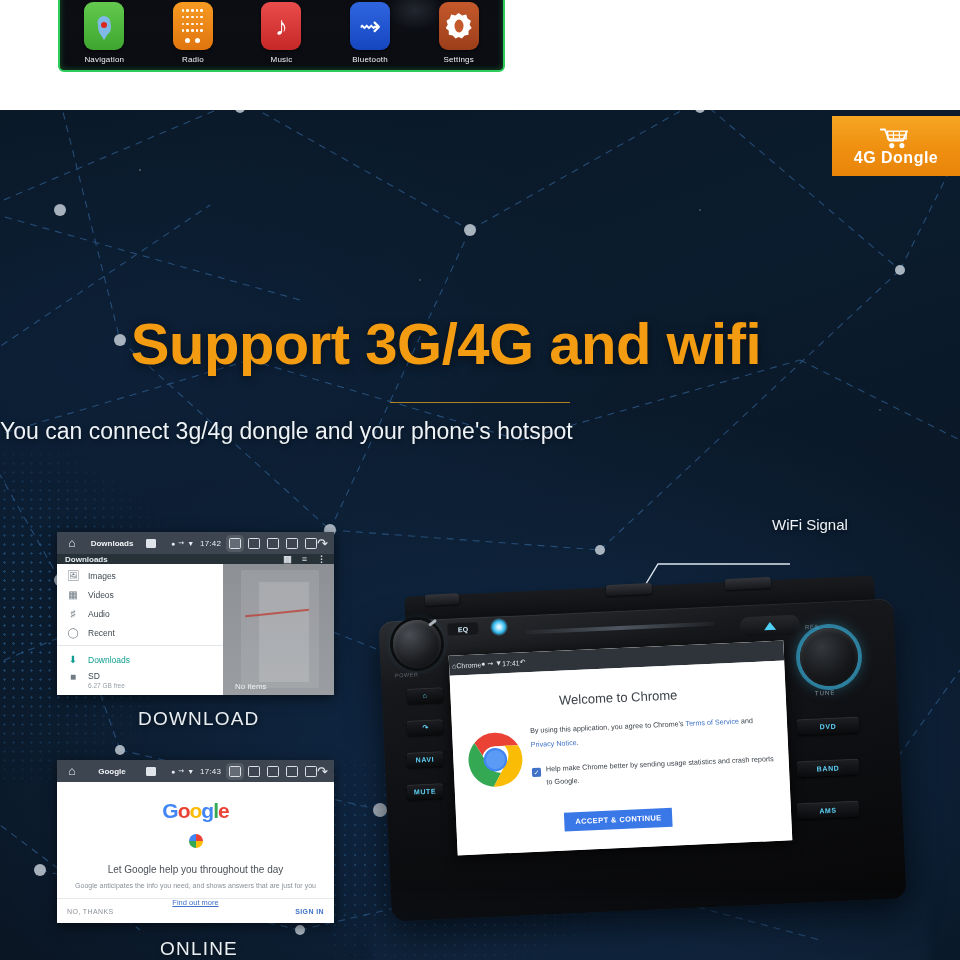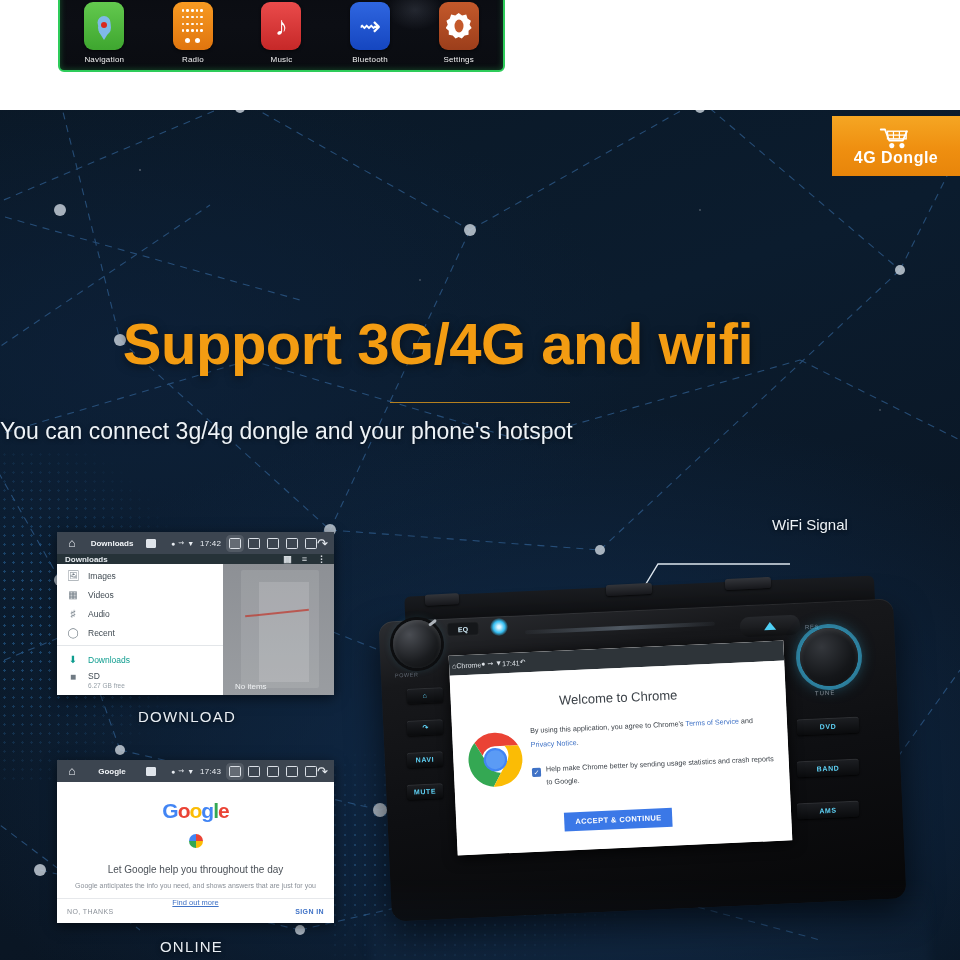--- a/index.html
+++ b/index.html
@@ -83,21 +83,21 @@
 
   
   .dongle{position:absolute;left:832px;top:116px;width:128px;height:60px;
     background:linear-gradient(180deg,#f5a623 0%,#ef8f10 55%,#e8850a 100%);
     display:flex;flex-direction:column;align-items:center;justify-content:center;gap:1px;}
   .dongle .cart{width:36px;height:22px;position:relative;}
   .dongle .cart svg{display:block;}
   .dongle .dlabel{color:#fff;font-size:16px;font-weight:bold;letter-spacing:.5px;line-height:1;}
 
   
-  .h1{position:absolute;left:4px;top:200px;width:868px;text-align:center;color:#f39c12;
+  .h1{position:absolute;left:12px;top:200px;width:868px;text-align:center;color:#f39c12;
       font-size:58px;font-weight:bold;letter-spacing:-.5px;font-family:"Liberation Sans",sans-serif;
       text-shadow:0 2px 10px rgba(0,0,0,.5);}
   .rule{position:absolute;left:390px;top:292px;width:180px;height:1px;background:#b5801f;}
   .h2{position:absolute;left:0;top:308px;width:960px;text-align:left;color:#eef3f7;
       font-size:23px;font-family:"Liberation Sans",sans-serif;text-shadow:0 1px 4px rgba(0,0,0,.5);}
 
   
   .shot{position:absolute;background:#fff;box-shadow:0 3px 12px rgba(0,0,0,.55);overflow:hidden;}
   .shot-dl{left:57px;top:422px;width:277px;height:163px;}
   .shot-gg{left:57px;top:650px;width:277px;height:163px;}
@@ -137,21 +137,21 @@
   .gg-logo .b1{color:#4285F4}.gg-logo .r1{color:#EA4335}.gg-logo .y1{color:#FBBC05}.gg-logo .b2{color:#4285F4}.gg-logo .g1{color:#34A853}.gg-logo .r2{color:#EA4335}
   .gg-spark{position:absolute;left:50%;top:52px;transform:translateX(-50%);width:14px;height:14px;border-radius:50%;
     background:conic-gradient(#EA4335 0 25%,#FBBC05 0 50%,#34A853 0 75%,#4285F4 0);}
   .gg-t1{position:absolute;left:0;right:0;top:82px;text-align:center;font-size:10px;color:#4a5057;}
   .gg-t2{position:absolute;left:14px;right:14px;top:100px;text-align:center;font-size:7px;color:#8b9199;}
   .gg-link{position:absolute;left:0;right:0;top:116px;text-align:center;font-size:7.5px;color:#3f72c6;text-decoration:underline;}
   .gg-foot{position:absolute;left:0;right:0;bottom:0;height:24px;border-top:1px solid #e6e8eb;display:flex;align-items:center;padding:0 10px;}
   .gg-foot .nothanks{font-size:7px;color:#8b9199;letter-spacing:.4px;}
   .gg-foot .signin{margin-left:auto;font-size:7px;color:#3f72c6;font-weight:bold;letter-spacing:.4px;}
 
-  .caption{position:absolute;color:#e9eef3;font-size:15px;letter-spacing:1.2px;text-shadow:0 1px 5px rgba(0,0,0,.6);}
+  .caption{position:absolute;color:#e9eef3;font-size:19px;letter-spacing:1.2px;text-shadow:0 1px 5px rgba(0,0,0,.6);}
   .cap-dl{left:138px;top:598px;}
   .cap-on{left:160px;top:828px;}
 
   
   .callout-label{position:absolute;left:772px;top:406px;color:#eef3f7;font-size:15px;text-shadow:0 1px 4px rgba(0,0,0,.6);}
   .callout-svg{position:absolute;left:600px;top:400px;width:200px;height:160px;}
 
   
   .unit{position:absolute;left:385px;top:470px;width:520px;height:320px;}
   .unit-body{position:absolute;left:0;top:30px;width:515px;height:300px;border-radius:14px;

